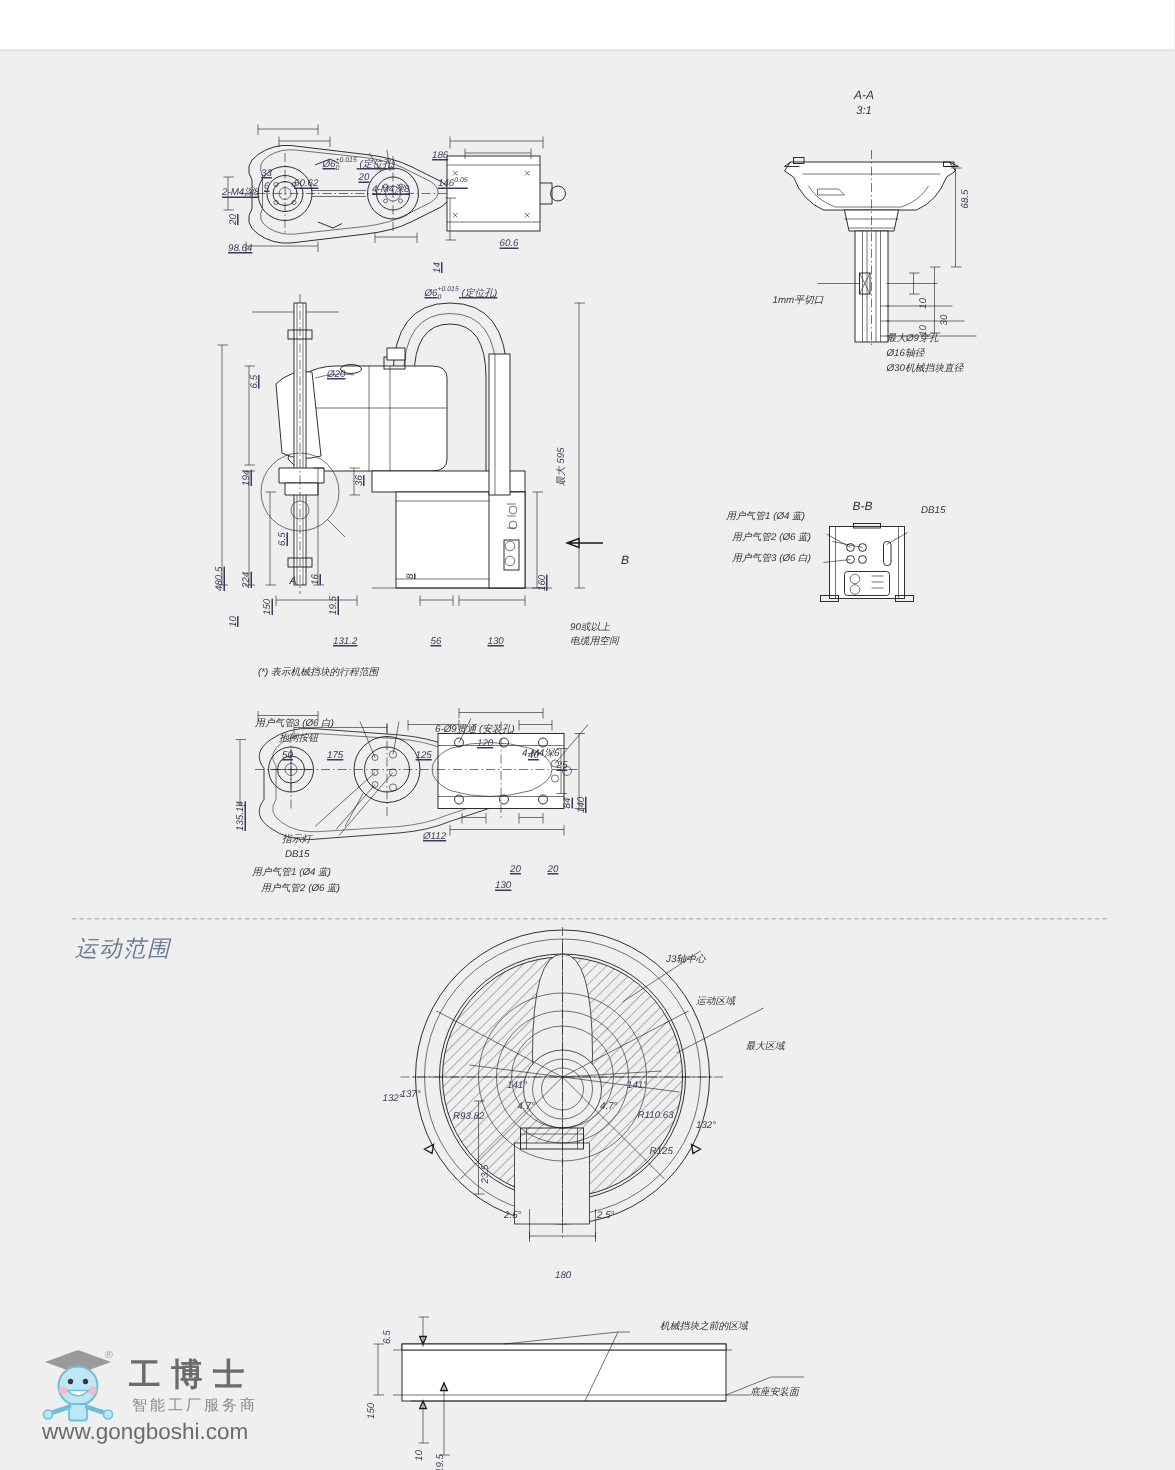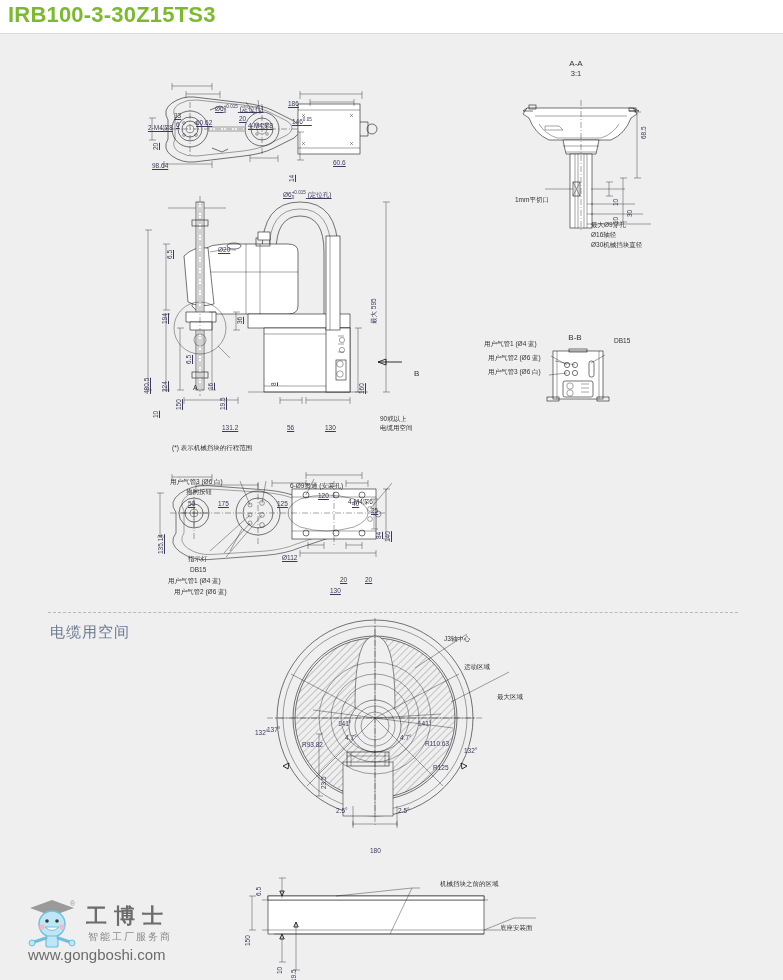--- a/index.html
+++ b/index.html
@@ -15,21 +15,21 @@
     background:#ffffff;
   }
   .header .title{
     position:absolute;left:8px;top:2px;
     font-size:22px;font-weight:bold;color:#7cba2d;letter-spacing:.2px;
   }
   .header .rule{
     position:absolute;left:0;bottom:0;width:783px;height:1px;background:#dcdcdc;
   }
   
-  .sheet{position:absolute;left:0;top:34px;width:783px;height:946px;}
+  .sheet{position:absolute;left:0;top:34px;width:783px;height:946px;font-style:italic;}
   .dim{position:absolute;font-size:6.5px;color:#3a3a5a;white-space:nowrap;
        font-family:"Liberation Sans",sans-serif;}
   .dim.u{text-decoration:underline;}
   .dim.v{transform-origin:left top;transform:rotate(-90deg);}
   .lbl{position:absolute;font-size:6.5px;color:#333;white-space:nowrap;}
   .cap{position:absolute;font-size:8px;color:#333;white-space:nowrap;text-align:center;}
   svg{display:block;overflow:visible;}
   .ln{stroke:#1a1a1a;stroke-width:.6;fill:none;}
   .ln2{stroke:#1a1a1a;stroke-width:.9;fill:none;}
   .thin{stroke:#1a1a1a;stroke-width:.4;fill:none;}
@@ -48,21 +48,20 @@
   .footer{position:absolute;left:20px;top:898px;width:200px;height:78px;}
   .footer .cn{position:absolute;left:66px;top:4px;font-size:21px;font-weight:bold;color:#6c6c6c;letter-spacing:7px;}
   .footer .sub{position:absolute;left:68px;top:32px;font-size:10px;color:#8a8a8a;letter-spacing:2px;}
   .footer .url{position:absolute;left:8px;top:48px;font-size:15px;color:#6c6c6c;}
   .footer .reg{position:absolute;left:50px;top:2px;font-size:7px;color:#9a9a9a;}
 </style>
 </head>
 <body>
 
 <div class="header">
-  <div class="title">IRB100-3-30Z15TS3</div>
   <div class="rule"></div>
 </div>
 
 <div class="sheet">
 
   <div>
     <svg style="position:absolute;left:150px;top:38px;" width="240" height="110" viewBox="0 0 240 110">
 
       <path class="ln" d="M18 48 q-6 -10 4 -17 q10 -7 22 -6 l50 6 q18 2 30 8 l20 10 q6 4 6 8 q0 5 -6 9 l-20 10 q-12 6 -30 8 l-50 6 q-12 1 -22 -6 q-10 -7 -4 -17 z"></path>
       <path class="thin" d="M25 45 q-4 -8 4 -13 q8 -5 18 -4 l46 5 q16 2 26 7 l18 9 q5 3 5 7 q0 4 -5 7 l-18 9 q-10 5 -26 7 l-46 5 q-10 1 -18 -4 q-8 -5 -4 -13 z"></path>
@@ -355,21 +354,21 @@
     <div class="dim u" style="left:365px;top:542px;">20</div>
     <div class="dim u" style="left:330px;top:553px;">130</div>
     <div class="dim u" style="left:282px;top:520px;">Ø112</div>
     <div class="lbl u" style="left:188px;top:521px;">指示灯</div>
     <div class="lbl u" style="left:190px;top:532px;">DB15</div>
     <div class="lbl u" style="left:168px;top:543px;">用户气管1 (Ø4 蓝)</div>
     <div class="lbl u" style="left:174px;top:554px;">用户气管2 (Ø6 蓝)</div>
   </div>
 
   <div class="divider"></div>
-  <div class="sec-title">电缆用空间</div>
+  <div class="sec-title">运动范围</div>
 
   <div>
     <svg style="position:absolute;left:255px;top:582px;" width="290" height="215" viewBox="0 0 290 215">
       <defs>
         <pattern id="hatch" width="5" height="5" patternUnits="userSpaceOnUse" patternTransform="rotate(45)">
           <line x1="0" y1="0" x2="0" y2="5" stroke="#2a2a2a" stroke-width=".45"></line>
         </pattern>
       </defs>
 
       <circle class="ln" cx="120" cy="102" r="98"></circle>

